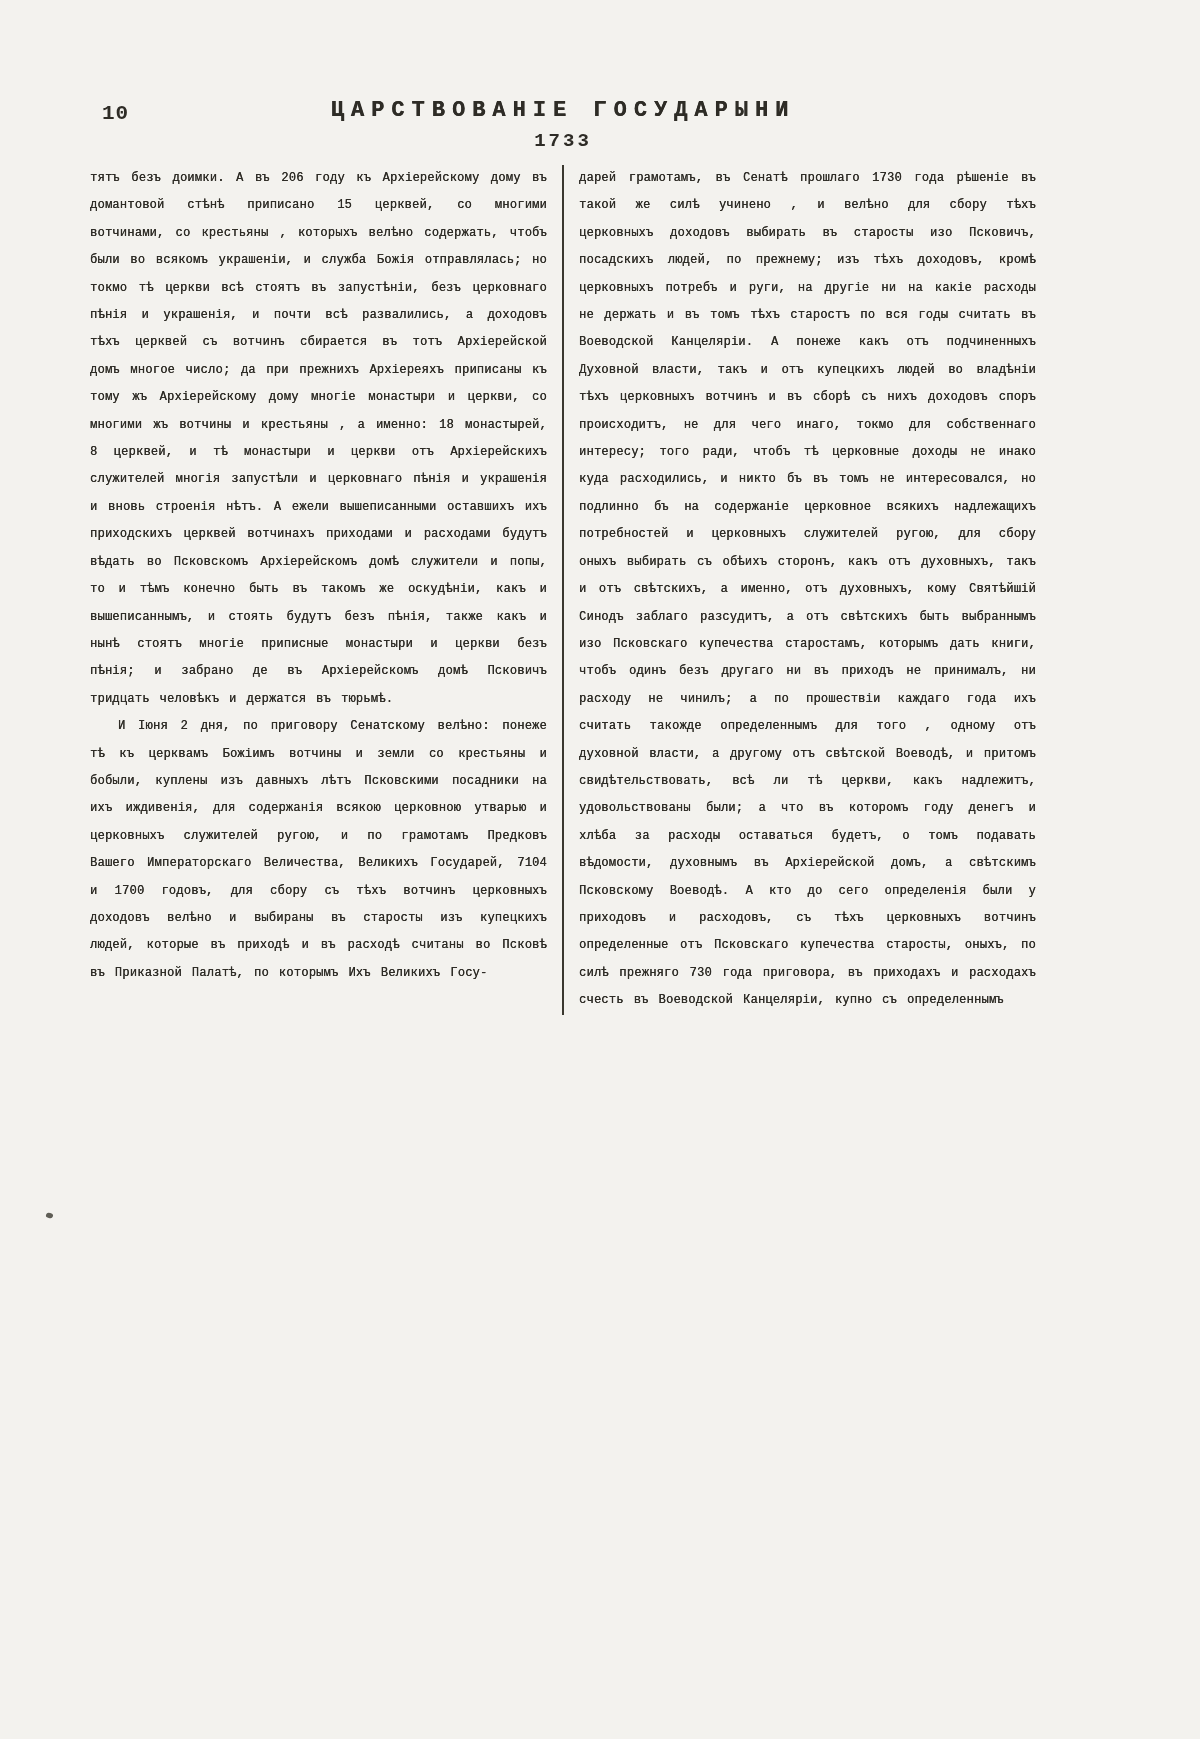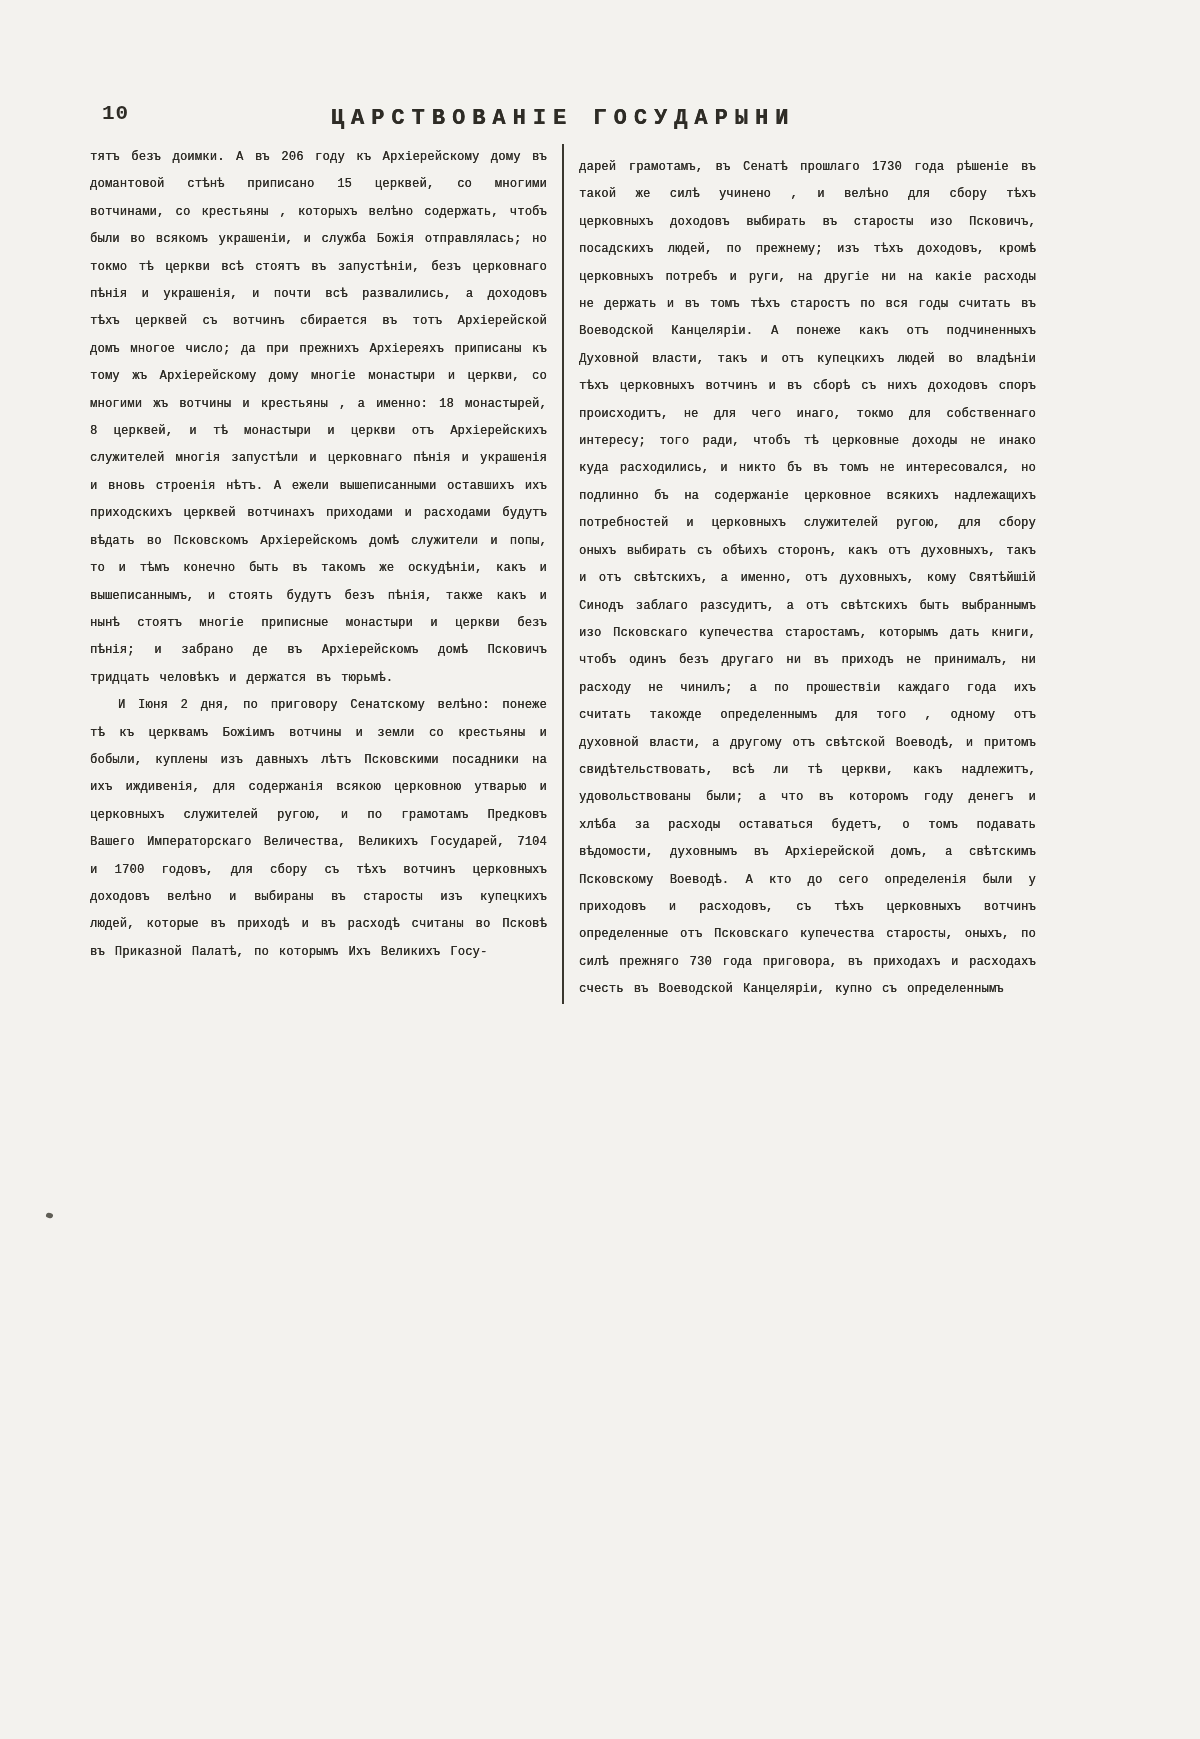--- a/index.html
+++ b/index.html
@@ -26,21 +26,21 @@
     font-weight:700;
     letter-spacing:1px;
   }
   .content{
     position:absolute;
     left:90px;
     top:98px;
     width:946px;
   }
   .running-title{
-    margin:8px;
+    margin:0;
     text-align:center;
     font-size:22px;
     font-weight:700;
     letter-spacing:7px;
     white-space:nowrap;
     text-shadow:0.3px 0 0 currentColor;
   }
   .year{
     text-align:center;
     font-size:19px;
@@ -58,21 +58,21 @@
     font-size:12px;
     line-height:27.4px;
     text-align:justify;
     word-spacing:2.5px;
     letter-spacing:0.25px;
     text-shadow:0.25px 0 0 currentColor;
   }
   .column p{margin:0;}
   .column p.indent{text-indent:28px;}
   .col-left{padding-right:15px;}
-  .col-right{padding-left:15px;margin-top:10px;}
+  .col-right{padding-left:15px;}
   .divider{
     flex:0 0 2px;
     width:2px;
     background:var(--rule);
   }
   .ink-speck{
     position:absolute;
     left:46px;
     top:1213px;
     width:7px;
@@ -89,20 +89,21 @@
 <div class="page">
 
   <span class="page-number">10</span>
 
   <span class="ink-speck"></span>
 
   <div class="content">
 
     <h1 class="running-title">ЦАРСТВОВАНІЕ ГОСУДАРЫНИ</h1>
 
+    <div class="year">1733</div>
 
     <div class="columns">
 
       <div class="column col-left">
         <p>тятъ безъ доимки. А въ 206 году къ Архіерейскому дому въ домантовой стѣнѣ приписано 15 церквей, со многими вотчинами, со крестьяны , которыхъ велѣно содержать, чтобъ были во всякомъ украшеніи, и служба Божія отправлялась; но токмо тѣ церкви всѣ стоятъ въ запустѣніи, безъ церковнаго пѣнія и украшенія, и почти всѣ развалились, а доходовъ тѣхъ церквей съ вотчинъ сбирается въ тотъ Архіерейской домъ многое число; да при прежнихъ Архіереяхъ приписаны къ тому жъ Архіерейскому дому многіе монастыри и церкви, со многими жъ вотчины и крестьяны , а именно: 18 монастырей, 8 церквей, и тѣ монастыри и церкви отъ Архіерейскихъ служителей многія запустѣли и церковнаго пѣнія и украшенія и вновь строенія нѣтъ. А ежели вышеписанными оставшихъ ихъ приходскихъ церквей вотчинахъ приходами и расходами будутъ вѣдать во Псковскомъ Архіерейскомъ домѣ служители и попы, то и тѣмъ конечно быть въ такомъ же оскудѣніи, какъ и вышеписаннымъ, и стоять будутъ безъ пѣнія, также какъ и нынѣ стоятъ многіе приписные монастыри и церкви безъ пѣнія; и забрано де въ Архіерейскомъ домѣ Псковичъ тридцать человѣкъ и держатся въ тюрьмѣ.</p>
         <p class="indent">И Іюня 2 дня, по приговору Сенатскому велѣно: понеже тѣ къ церквамъ Божіимъ вотчины и земли со крестьяны и бобыли, куплены изъ давныхъ лѣтъ Псковскими посадники на ихъ иждивенія, для содержанія всякою церковною утварью и церковныхъ служителей ругою, и по грамотамъ Предковъ Вашего Императорскаго Величества, Великихъ Государей, 7104 и 1700 годовъ, для сбору съ тѣхъ вотчинъ церковныхъ доходовъ велѣно и выбираны въ старосты изъ купецкихъ людей, которые въ приходѣ и въ расходѣ считаны во Псковѣ въ Приказной Палатѣ, по которымъ Ихъ Великихъ Госу-</p>
       </div>
 
       <div class="divider"></div>
 

